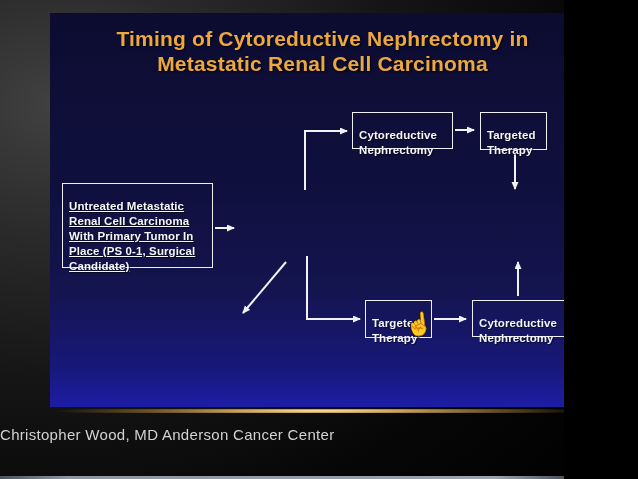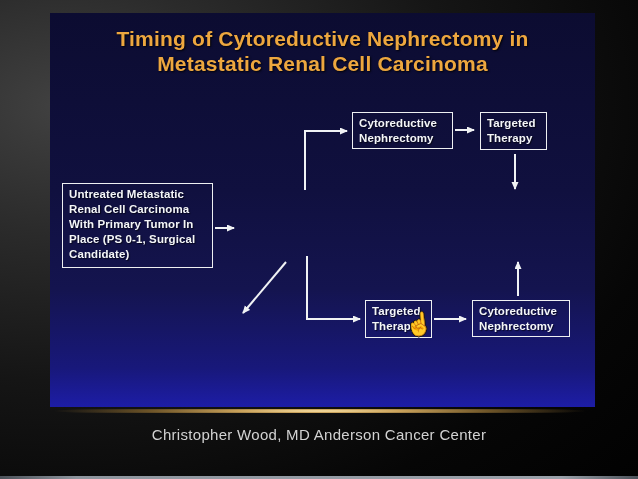--- a/index.html
+++ b/index.html
@@ -1,58 +1,58 @@
 <!DOCTYPE html>
 <html><head>
 <meta charset="utf-8">
 <style>
   html,body{margin:0;padding:0;background:#000;}
   .stage{
-    position:relative;width:638px;height:479px;overflow:hidden;
+    position:relative;width:564px;height:479px;overflow:hidden;
     font-family:"Liberation Sans",sans-serif;
     background:radial-gradient(130% 120% at 10% 22%, #414141 0%, #2b2b2b 22%, #151515 48%, #060606 75%, #000 100%);
   }
   .slide{
     position:absolute;left:50px;top:13px;width:545px;height:394px;
     background:linear-gradient(180deg,#0c0c31 0%,#10103f 45%,#14144f 70%,#18187a 90%,#1d1da6 100%);
   }
   .title{
     position:absolute;top:13px;left:0;right:0;text-align:center;
     color:#eda73f;font-size:21px;font-weight:bold;line-height:1.2;
     letter-spacing:.2px;white-space:pre-line;
     text-shadow:1px 1px 2px rgba(0,0,0,.85);
   }
   .connectors{position:absolute;left:0;top:0;width:545px;height:394px;pointer-events:none;}
   .node{
     position:absolute;box-sizing:border-box;
     border:1.5px solid #eef0f2;color:#f4f6f8;background:transparent;
     font-weight:bold;font-size:11.5px;line-height:1.3;
-    padding:3px 6px;white-space:pre-line;letter-spacing:.1px;
+    padding:15px 6px;white-space:pre-line;letter-spacing:.1px;
     text-shadow:1px 1px 1px rgba(0,0,0,.6);
   }
-  #n-untreated{left:12px;top:170px;width:151px;height:85px;}
+  #n-untreated{left:12px;top:170px;width:151px;height:85px;text-decoration:underline;}
   #n-biopsy{left:190px;top:179px;width:138px;height:66px;}
   #n-cyto-top{left:302px;top:99px;width:101px;height:37px;}
   #n-targeted-top{left:430px;top:99px;width:67px;height:38px;}
   #n-survival{left:350px;top:182px;width:188px;height:58px;}
   #n-targeted-bottom{left:315px;top:287px;width:67px;height:38px;}
   #n-cyto-bottom{left:422px;top:287px;width:98px;height:37px;}
   #n-nonclear{left:45px;top:307px;width:172px;height:70px;}
   .cursor{
     position:absolute;left:356px;top:301px;width:22px;height:26px;
     color:#ffffff;font-size:22px;line-height:1;transform:rotate(-6deg);
     text-shadow:-1px 0 0 #1a1a1a,1px 0 0 #1a1a1a,0 -1px 0 #1a1a1a,0 1px 0 #1a1a1a;
     pointer-events:none;
   }
   .goldline{
     position:absolute;left:42px;top:409px;width:556px;height:4px;border-radius:2px;
     background:radial-gradient(50% 130% at 50% 50%, #ffe9b0 0%, #caa35c 30%, #6d5428 62%, rgba(0,0,0,0) 96%);
   }
   .attribution{
-    position:absolute;left:0;right:0;top:426px;text-align:center;
+    position:absolute;left:0;right:0;top:426px;text-align:left;
     color:#d2d2d2;font-size:15px;letter-spacing:.3px;
   }
   .bottomline{
     position:absolute;left:0;bottom:0;width:100%;height:3px;
     background:linear-gradient(90deg,#4c525a 0%,#8e959e 12%,#9aa1aa 88%,#4c525a 100%);
   }
 </style>
 </head>
 <body>
 

